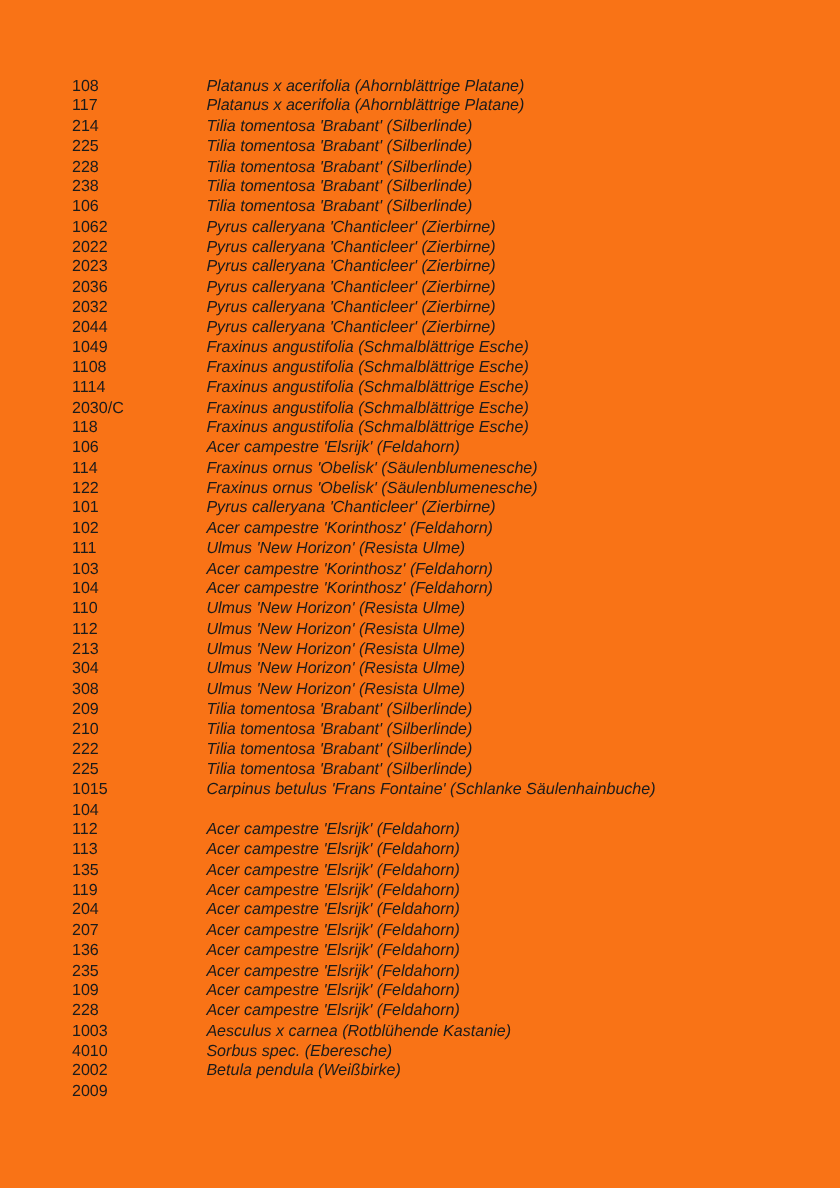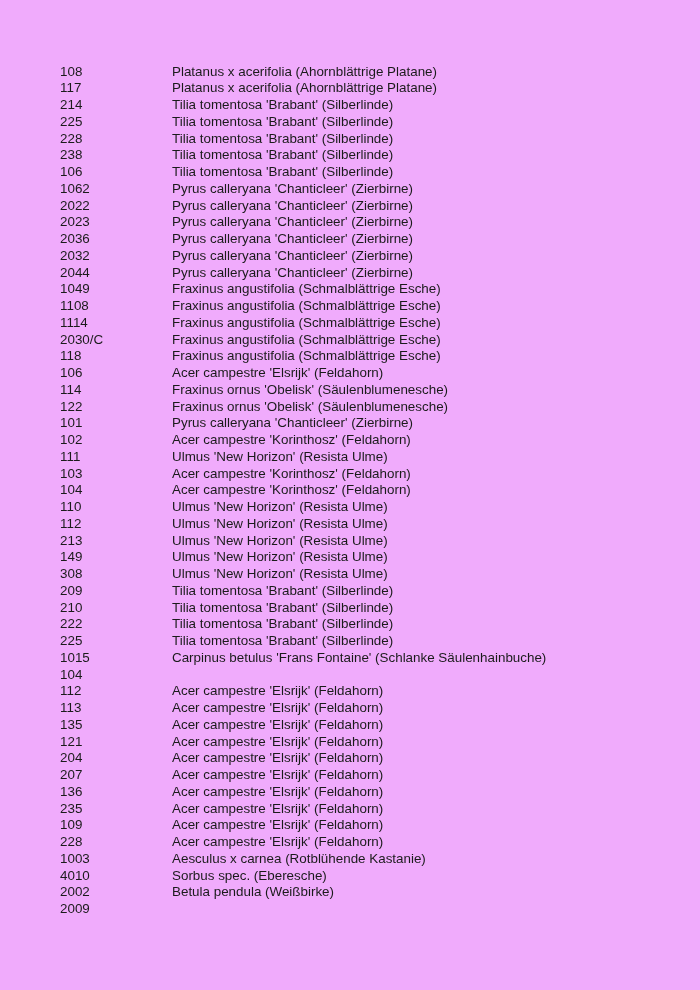--- a/index.html
+++ b/index.html
@@ -11,21 +11,21 @@
     width: 700px;
     height: 990px;
     position: relative;
     overflow: hidden;
     font-family: "Liberation Sans", sans-serif;
     color: #1b1b1b;
   }
   .page {
     position: absolute;
     inset: 0;
-    background: #f0abfc;
+    background: #f97316;
   }
   .tree-list {
     position: absolute;
     top: 63.6px;
     left: 60px;
     right: 20px;
   }
   .tree-row {
     display: flex;
     align-items: baseline;
@@ -33,20 +33,21 @@
     line-height: 16.76px;
     font-size: 13.4px;
     white-space: nowrap;
   }
   .tree-id-cell {
     width: 112px;
     flex: 0 0 112px;
   }
   .tree-species-cell {
     flex: 1 1 auto;
+    font-style: italic;
   }
 </style>
 </head>
 <body style="background: rgb(255, 255, 255); color: rgb(27, 27, 27);">
 
 <div class="page">
   <div class="tree-list">
   <div class="tree-row">
     <span class="tree-id-cell">108</span>
     <span class="tree-species-cell">Platanus x acerifolia (Ahornblättrige Platane)</span>
@@ -186,21 +187,21 @@
     <span class="tree-id-cell">112</span>
     <span class="tree-species-cell">Ulmus 'New Horizon' (Resista Ulme)</span>
   </div>
 
   <div class="tree-row">
     <span class="tree-id-cell">213</span>
     <span class="tree-species-cell">Ulmus 'New Horizon' (Resista Ulme)</span>
   </div>
 
   <div class="tree-row">
-    <span class="tree-id-cell">149</span>
+    <span class="tree-id-cell">304</span>
     <span class="tree-species-cell">Ulmus 'New Horizon' (Resista Ulme)</span>
   </div>
 
   <div class="tree-row">
     <span class="tree-id-cell">308</span>
     <span class="tree-species-cell">Ulmus 'New Horizon' (Resista Ulme)</span>
   </div>
 
   <div class="tree-row">
     <span class="tree-id-cell">209</span>
@@ -240,21 +241,21 @@
     <span class="tree-id-cell">113</span>
     <span class="tree-species-cell">Acer campestre 'Elsrijk' (Feldahorn)</span>
   </div>
 
   <div class="tree-row">
     <span class="tree-id-cell">135</span>
     <span class="tree-species-cell">Acer campestre 'Elsrijk' (Feldahorn)</span>
   </div>
 
   <div class="tree-row">
-    <span class="tree-id-cell">121</span>
+    <span class="tree-id-cell">119</span>
     <span class="tree-species-cell">Acer campestre 'Elsrijk' (Feldahorn)</span>
   </div>
 
   <div class="tree-row">
     <span class="tree-id-cell">204</span>
     <span class="tree-species-cell">Acer campestre 'Elsrijk' (Feldahorn)</span>
   </div>
 
   <div class="tree-row">
     <span class="tree-id-cell">207</span>

